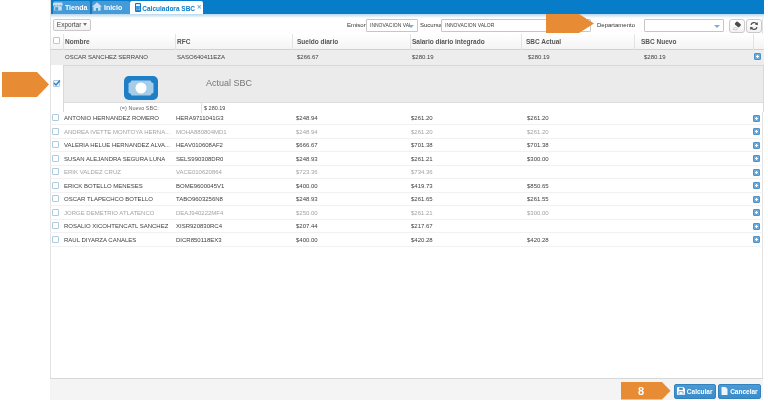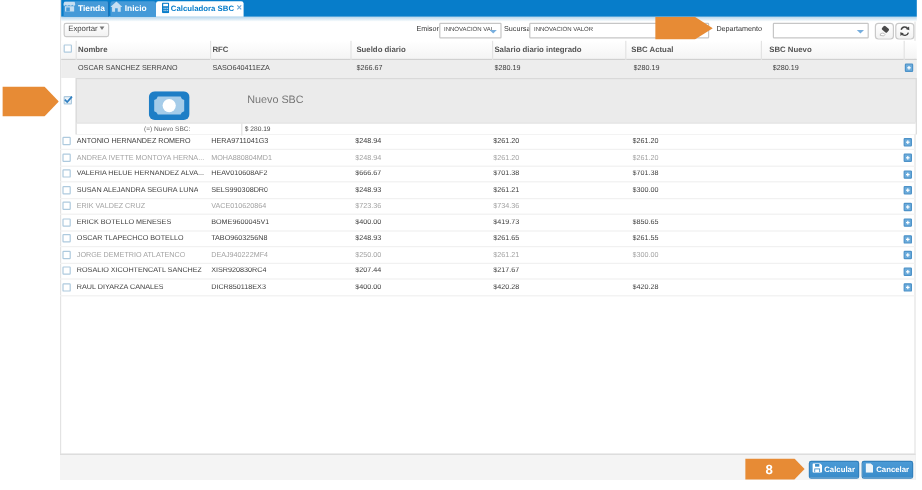--- a/index.html
+++ b/index.html
@@ -108,21 +108,21 @@
     <div class="cell" style="left:593px">$280.19</div>
     <div class="plus" style="top:3px"></div>
   </div>
 
   <div class="abs" style="left:12px;top:64.5px;width:701px;height:47px;background:#ebebeb;border:1px solid #d9d9d9">
     <svg class="abs" style="left:59.5px;top:10px" width="34" height="24" viewBox="0 0 34 24">
         <rect x="0" y="0" width="34" height="24" rx="5" fill="#1e7ec6"></rect>
         <path d="M7.5 4.5 H26.5 Q27 6.8 29.5 7.3 V16.7 Q27 17.2 26.5 19.5 H7.5 Q7 17.2 4.5 16.7 V7.3 Q7 6.8 7.5 4.5 Z" fill="#a5cce9"></path>
         <circle cx="17" cy="12" r="5.5" fill="#fff"></circle>
       </svg>
-    <div class="abs" style="left:142px;top:12px;font-size:9px;color:#777">Nuevo SBC</div>
+    <div class="abs" style="left:142px;top:12px;font-size:9px;color:#777">Actual SBC</div>
     <div class="abs" style="left:0px;top:36px;width:699px;height:10.5px;background:#fff;border-top:1px solid #ddd">
       <div class="abs" style="left:56px;top:2px;font-size:5.5px;color:#666">(=) Nuevo SBC:</div>
       <div class="abs" style="left:137px;top:0;width:1px;height:10px;background:#e0e0e0"></div>
       <div class="abs" style="left:140px;top:2px;font-size:5.5px;color:#444">$ 280.19</div>
     </div>
   </div>
   <div class="cb" style="left:1.5px;top:79.5px;background:#eaf3fa"></div>
   <svg class="abs" style="left:2px;top:79px" width="8" height="8" viewBox="0 0 8 8">
       <path d="M1 4 L3 6 L7 1.5" stroke="#2f7fc1" stroke-width="1.4" fill="none"></path>
     </svg>

